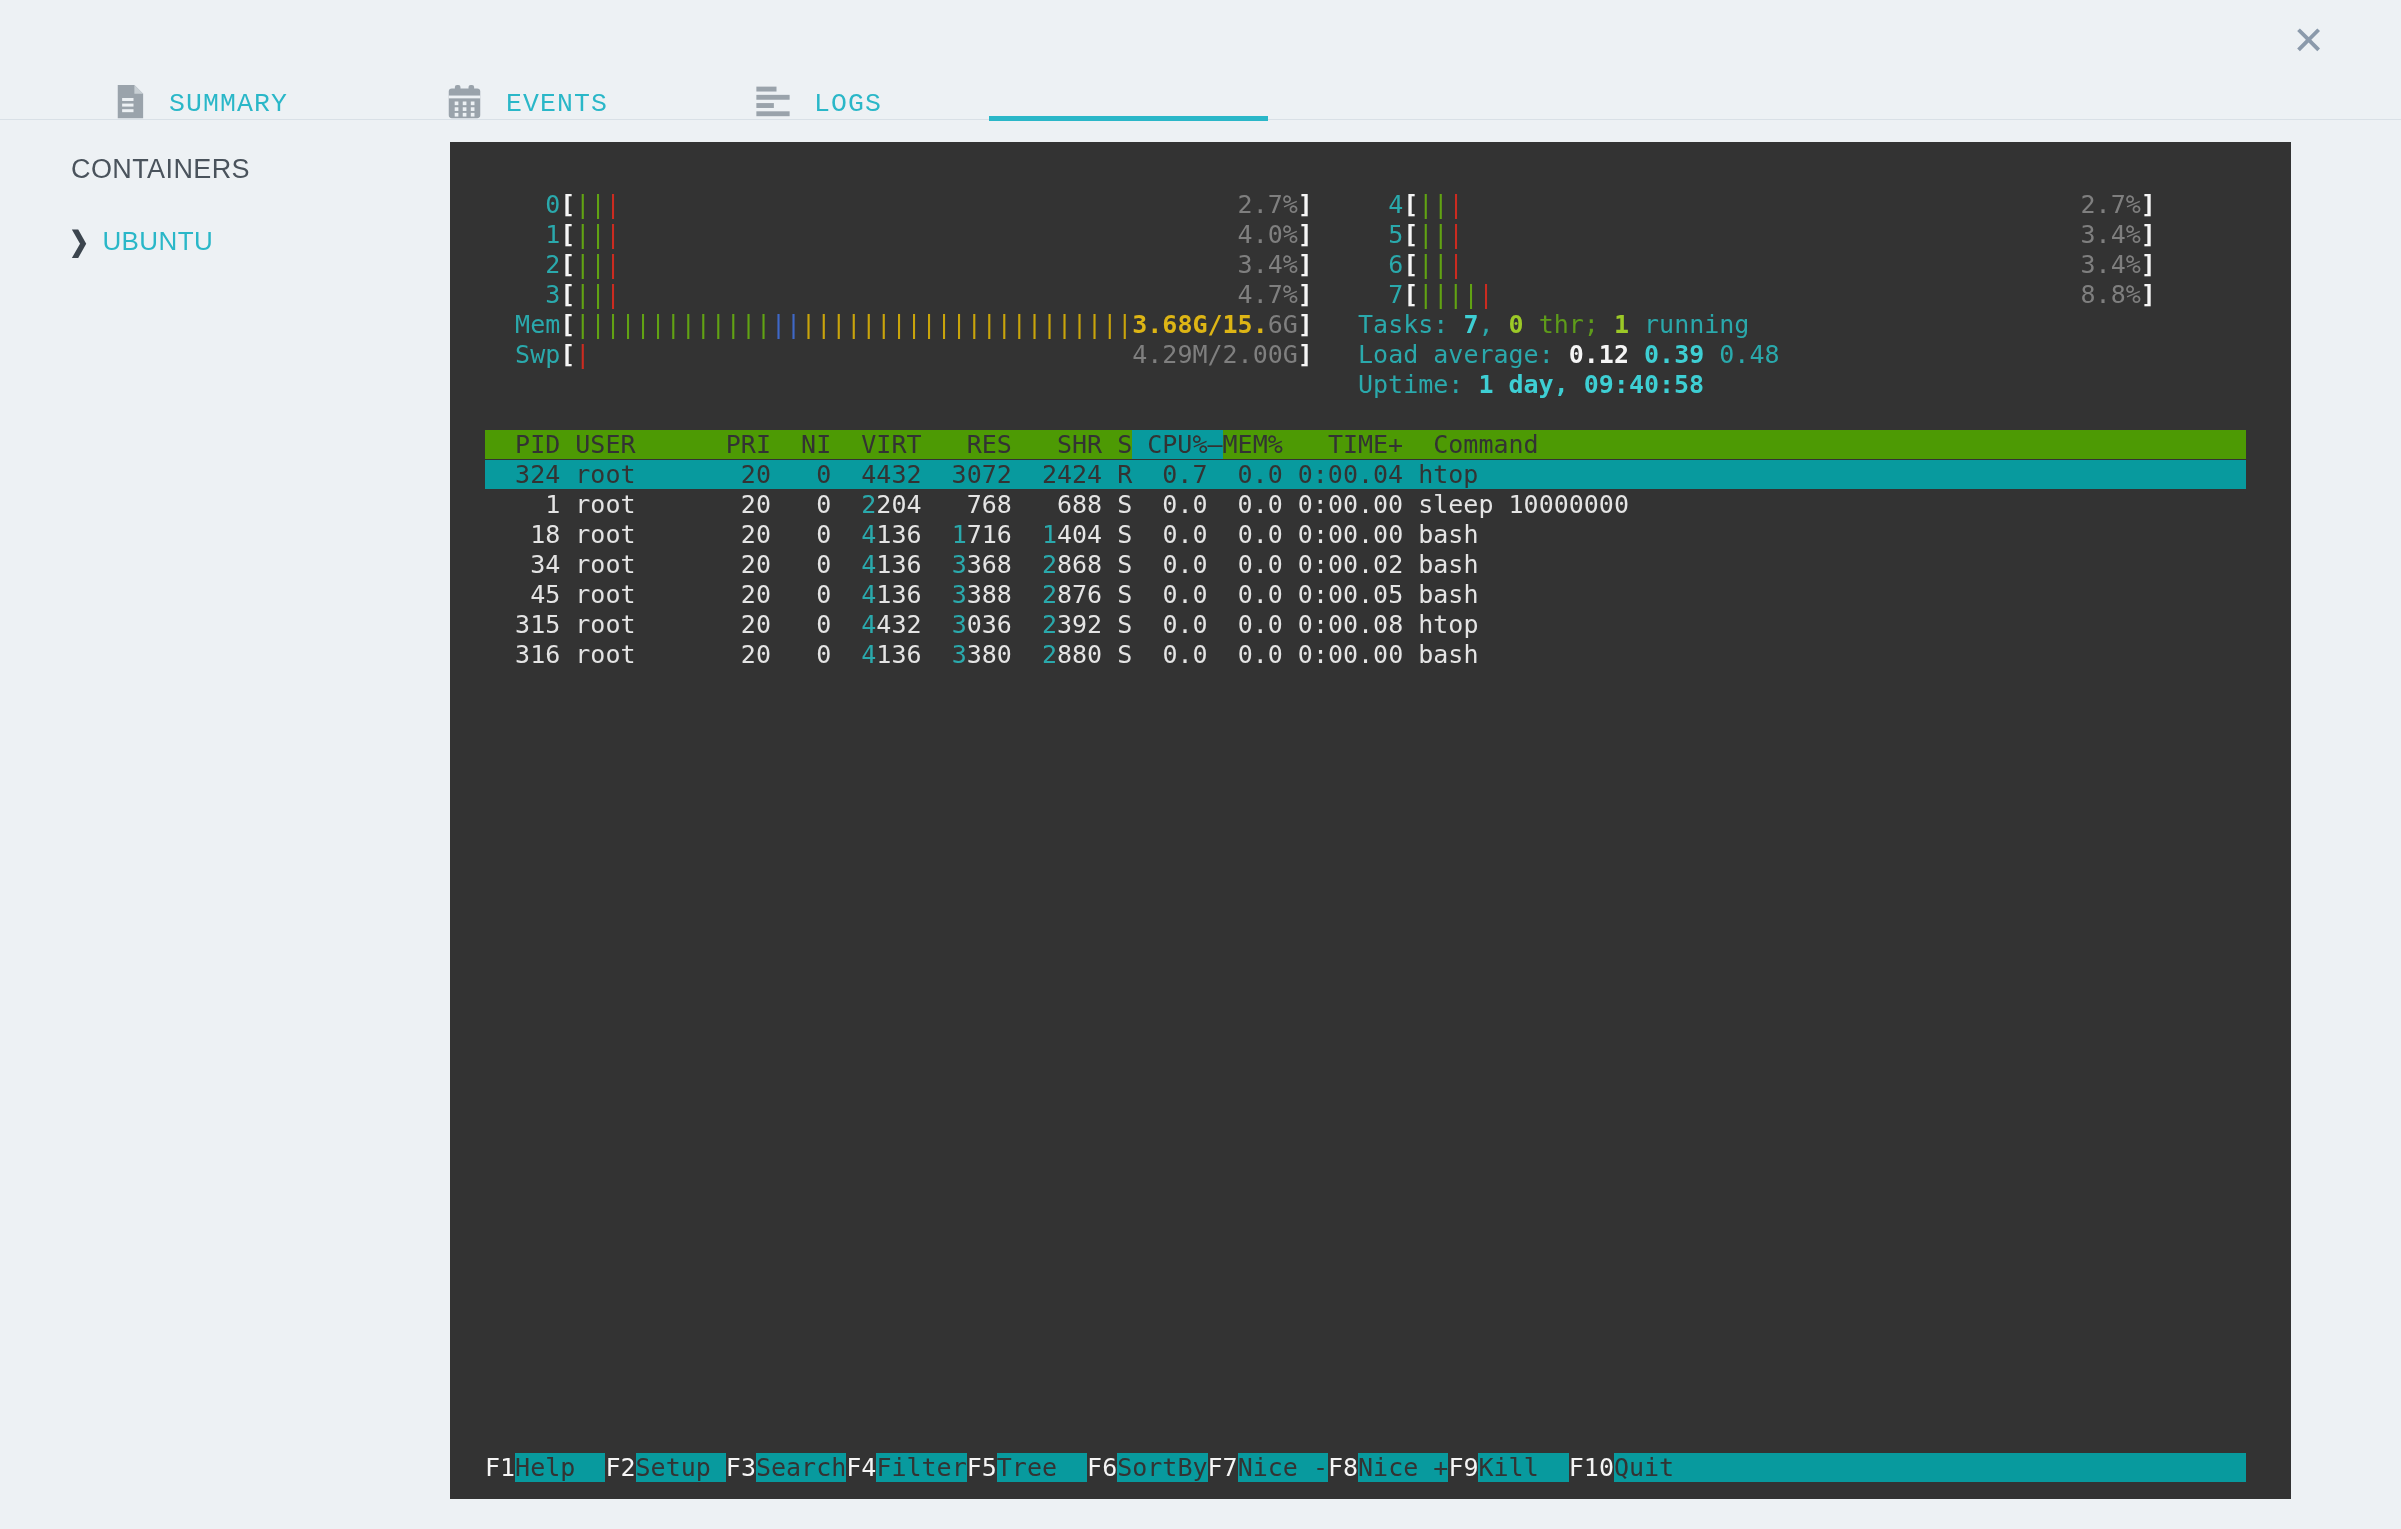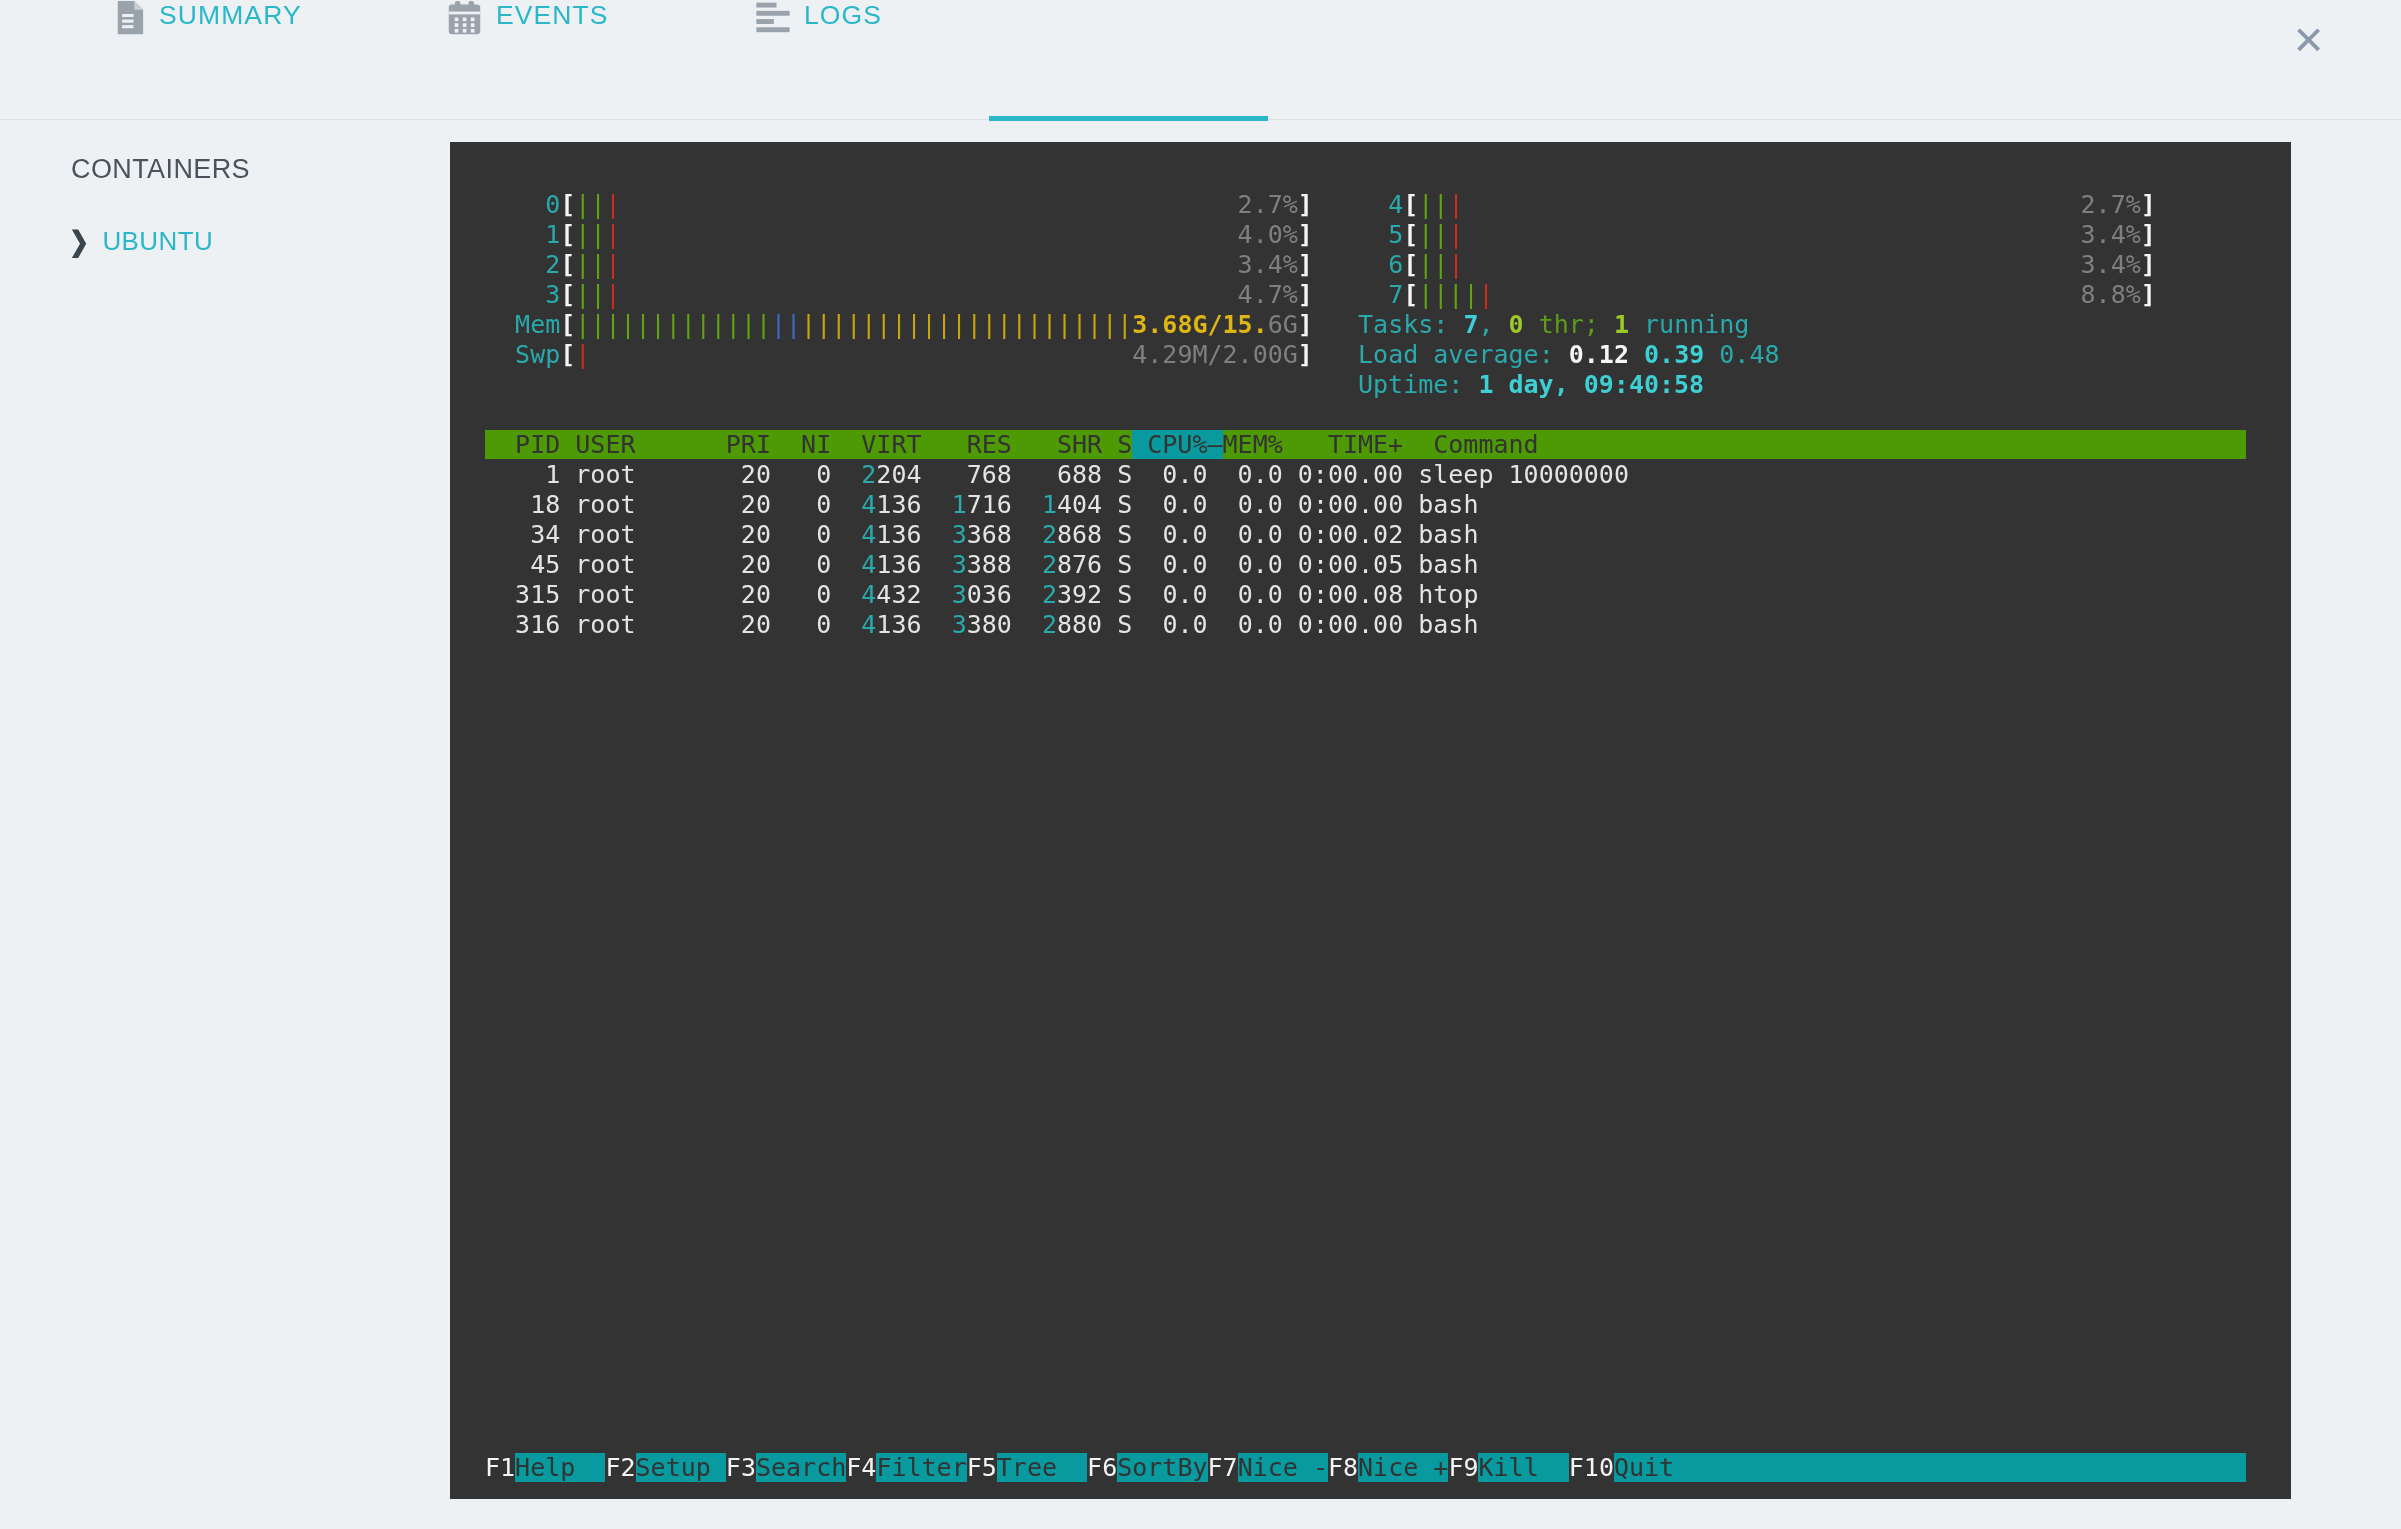--- a/index.html
+++ b/index.html
@@ -3,21 +3,21 @@
 <meta charset="utf-8">
 <style>
   html,body{margin:0;padding:0;}
   body{
     width:2401px;height:1530px;position:relative;overflow:hidden;
     background:var(--page_bg);
     font-family:"Liberation Sans", sans-serif;
   }
   
   .tabbar{position:absolute;left:0;top:0;width:2401px;height:119px;border-bottom:1.8px solid var(--divider);}
-  .tab{position:absolute;top:0;height:119px;display:flex;align-items:flex-start;gap:14px;cursor:pointer;}
+  .tab{position:absolute;top:0;height:119px;display:flex;align-items:flex-end;gap:24px;cursor:pointer;font-family:Liberation Mono, monospace;}
   .tab .tlabel{font-size:26.5px;font-weight:500;letter-spacing:1.1px;color:var(--accent_cyan);}
   .tab.active .tlabel{color:var(--tab_active_text);}
   .tab-summary{left:115px;}
   .tab-events{left:447px;}
   .tab-logs{left:756px;}
   .tab-terminal{left:1039px;}
   .underline{position:absolute;left:989px;bottom:-1.8px;width:279px;height:5.3px;background:var(--accent_cyan);}
   .close{position:absolute;top:21px;right:76px;font-size:39px;line-height:1;color:var(--close_gray);cursor:pointer;}
   
   .sheading{position:absolute;left:71px;top:154px;font-size:27px;letter-spacing:0.4px;color:var(--sidebar_heading);}
@@ -116,20 +116,21 @@
   <div class="term-content">
       <div class="tline"><span class="c-label">    0</span><span class="c-bracket">[</span><span class="c-bar_green">||</span><span class="c-bar_red">|</span><span>                                         </span><span class="c-gray">2.7%</span><span class="c-bracket">]</span><span>   </span><span class="c-label">  4</span><span class="c-bracket">[</span><span class="c-bar_green">||</span><span class="c-bar_red">|</span><span>                                         </span><span class="c-gray">2.7%</span><span class="c-bracket">]</span></div>
       <div class="tline"><span class="c-label">    1</span><span class="c-bracket">[</span><span class="c-bar_green">||</span><span class="c-bar_red">|</span><span>                                         </span><span class="c-gray">4.0%</span><span class="c-bracket">]</span><span>   </span><span class="c-label">  5</span><span class="c-bracket">[</span><span class="c-bar_green">||</span><span class="c-bar_red">|</span><span>                                         </span><span class="c-gray">3.4%</span><span class="c-bracket">]</span></div>
       <div class="tline"><span class="c-label">    2</span><span class="c-bracket">[</span><span class="c-bar_green">||</span><span class="c-bar_red">|</span><span>                                         </span><span class="c-gray">3.4%</span><span class="c-bracket">]</span><span>   </span><span class="c-label">  6</span><span class="c-bracket">[</span><span class="c-bar_green">||</span><span class="c-bar_red">|</span><span>                                         </span><span class="c-gray">3.4%</span><span class="c-bracket">]</span></div>
       <div class="tline"><span class="c-label">    3</span><span class="c-bracket">[</span><span class="c-bar_green">||</span><span class="c-bar_red">|</span><span>                                         </span><span class="c-gray">4.7%</span><span class="c-bracket">]</span><span>   </span><span class="c-label">  7</span><span class="c-bracket">[</span><span class="c-bar_green">||||</span><span class="c-bar_red">|</span><span>                                       </span><span class="c-gray">8.8%</span><span class="c-bracket">]</span></div>
       <div class="tline"><span class="c-label">  Mem</span><span class="c-bracket">[</span><span class="c-bar_green">|||||||||||||</span><span class="c-bar_blue">||</span><span class="c-bar_yellow">||||||||||||||||||||||</span><span></span><span class="c-yellow_text">3.68G/15.</span><span class="c-gray">6G</span><span class="c-bracket">]</span><span>   </span><span class="c-cyan">Tasks: </span><span class="c-cyan_bold">7</span><span class="c-cyan">, </span><span class="c-green_bold">0</span><span class="c-green"> thr; </span><span class="c-green_bold">1</span><span class="c-cyan"> running</span></div>
       <div class="tline"><span class="c-label">  Swp</span><span class="c-bracket">[</span><span class="c-bar_red">|</span><span>                                    </span><span class="c-gray">4.29M/2.00G</span><span class="c-bracket">]</span><span>   </span><span class="c-cyan">Load average: </span><span class="c-white_bold">0.12 </span><span class="c-cyan_bold">0.39 </span><span class="c-cyan">0.48</span></div>
       <div class="tline"><span>                                                          </span><span class="c-cyan">Uptime: </span><span class="c-cyan_bold">1 day, 09:40:58</span></div>
       <div class="tline"></div>
       <div class="tline"><span class="c-hdr">  PID USER      PRI  NI  VIRT   RES   SHR S</span><span class="c-hdr_sort"> CPU%–</span><span class="c-hdr">MEM%   TIME+  Command                                               </span></div>
+      <div class="tline"><span class="c-sel">  324 root       20   0  4432  3072  2424 R  0.7  0.0 0:00.04 htop                                                   </span></div>
       <div class="tline"><span class="c-txt">    1 root       20   0</span><span>  </span><span class="c-num_hi">2</span><span class="c-txt">204</span><span>   </span><span class="c-txt">768</span><span>   </span><span class="c-txt">688</span><span class="c-txt"> S  0.0  0.0 0:00.00 sleep 10000000</span></div>
       <div class="tline"><span class="c-txt">   18 root       20   0</span><span>  </span><span class="c-num_hi">4</span><span class="c-txt">136</span><span>  </span><span class="c-num_hi">1</span><span class="c-txt">716</span><span>  </span><span class="c-num_hi">1</span><span class="c-txt">404</span><span class="c-txt"> S  0.0  0.0 0:00.00 bash</span></div>
       <div class="tline"><span class="c-txt">   34 root       20   0</span><span>  </span><span class="c-num_hi">4</span><span class="c-txt">136</span><span>  </span><span class="c-num_hi">3</span><span class="c-txt">368</span><span>  </span><span class="c-num_hi">2</span><span class="c-txt">868</span><span class="c-txt"> S  0.0  0.0 0:00.02 bash</span></div>
       <div class="tline"><span class="c-txt">   45 root       20   0</span><span>  </span><span class="c-num_hi">4</span><span class="c-txt">136</span><span>  </span><span class="c-num_hi">3</span><span class="c-txt">388</span><span>  </span><span class="c-num_hi">2</span><span class="c-txt">876</span><span class="c-txt"> S  0.0  0.0 0:00.05 bash</span></div>
       <div class="tline"><span class="c-txt">  315 root       20   0</span><span>  </span><span class="c-num_hi">4</span><span class="c-txt">432</span><span>  </span><span class="c-num_hi">3</span><span class="c-txt">036</span><span>  </span><span class="c-num_hi">2</span><span class="c-txt">392</span><span class="c-txt"> S  0.0  0.0 0:00.08 htop</span></div>
       <div class="tline"><span class="c-txt">  316 root       20   0</span><span>  </span><span class="c-num_hi">4</span><span class="c-txt">136</span><span>  </span><span class="c-num_hi">3</span><span class="c-txt">380</span><span>  </span><span class="c-num_hi">2</span><span class="c-txt">880</span><span class="c-txt"> S  0.0  0.0 0:00.00 bash</span></div>
     </div>
   <div class="fbar"><span class="fkey">F1<span class="flabel">Help  </span></span><span class="fkey">F2<span class="flabel">Setup </span></span><span class="fkey">F3<span class="flabel">Search</span></span><span class="fkey">F4<span class="flabel">Filter</span></span><span class="fkey">F5<span class="flabel">Tree  </span></span><span class="fkey">F6<span class="flabel">SortBy</span></span><span class="fkey">F7<span class="flabel">Nice -</span></span><span class="fkey">F8<span class="flabel">Nice +</span></span><span class="fkey">F9<span class="flabel">Kill  </span></span><span class="fkey">F10<span class="flabel">Quit  </span></span><span class="flabel">                                    </span></div>
 </div>
 

